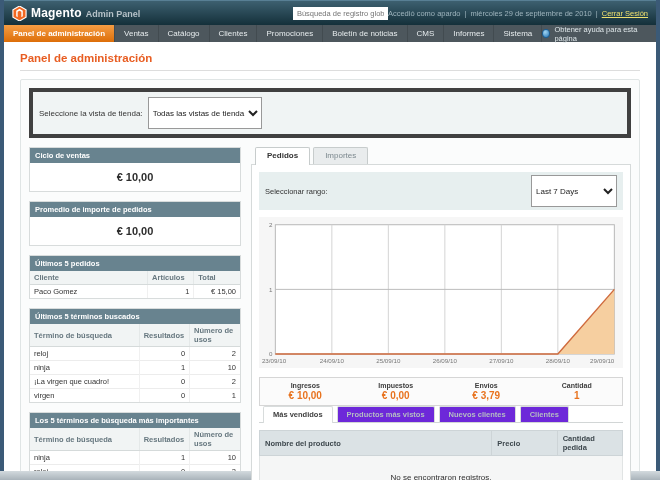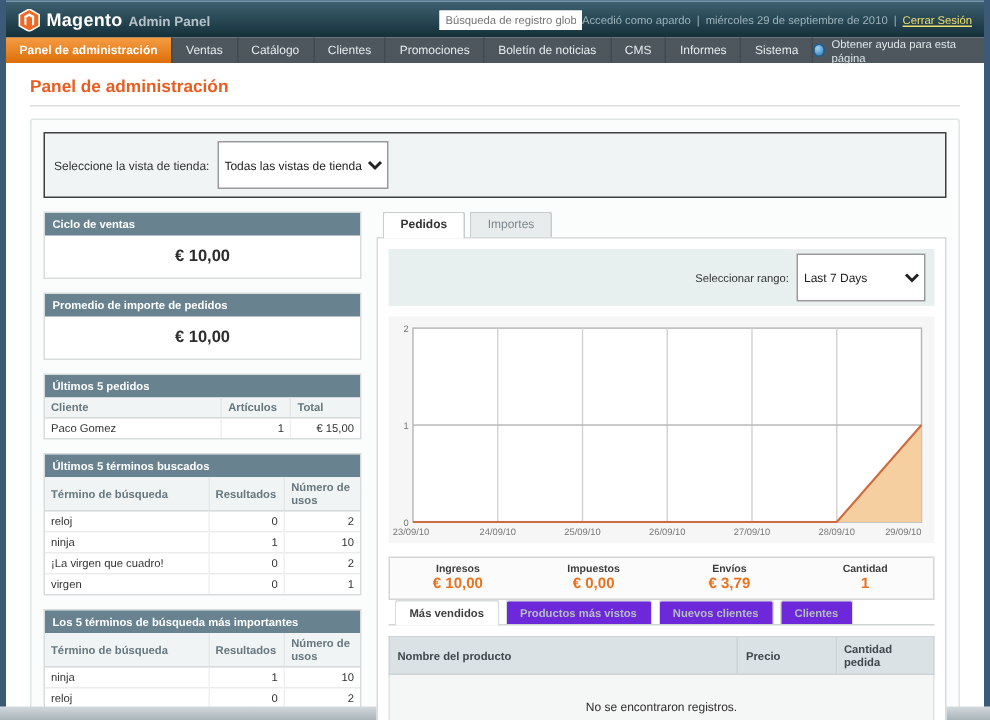--- a/index.html
+++ b/index.html
@@ -17,40 +17,40 @@
   .nav{height:17px;background:#4d575d;display:flex;align-items:stretch;font-size:8px;color:#e6ebed}
   .nav-item{padding:0 9px;display:flex;align-items:center;border-right:1px solid #424b50;cursor:pointer;white-space:nowrap}
   .nav-item.active{background:linear-gradient(#f59d44,#dd6e08);color:#fff;font-weight:bold}
   .nav-help{margin-left:auto;display:flex;align-items:center;gap:4px;padding-right:8px;color:#dfe7ea;font-size:7.5px;cursor:pointer}
   .globe{width:9px;height:9px;border-radius:50%;background:radial-gradient(circle at 35% 30%,#9fd4f2,#2a77b5);border:1px solid #1c5e93}
   
   .content{padding:10px 16px 0;background:#fff;height:421px}
   .page-title{color:#e85d22;font-size:11.5px;font-weight:bold}
   .title-rule{border-bottom:1px solid #ddd;margin:6px 0 8px}
   .container{border:1px solid #e0e5e5;background:#fbfcfc;padding:8px;border-radius:2px}
-  .store-row{background:#f0f4f4;border:1px solid #404040;padding:5px 6px;font-size:8px;color:#333;display:flex;align-items:center;gap:5px}
+  .store-row{background:#f0f4f4;border:4px solid #404040;padding:5px 6px;font-size:8px;color:#333;display:flex;align-items:center;gap:5px}
   select{font-size:8px;font-family:"Liberation Sans",sans-serif;border:1px solid #999;background:#fff;color:#222;height:32px}
   .cols{display:flex;gap:10px;margin-top:9px}
   .col-left{width:212px;flex:none}
   .col-right{flex:1;min-width:0}
   
   .wbox{margin-bottom:9px;border:1px solid #d8dcdc;background:#fff}
   .whead{background:#68838f;color:#fff;font-size:7.5px;font-weight:bold;padding:3px 5px}
   .wval{font-size:11px;font-weight:bold;text-align:center;padding:8px 0;color:#2d2d2d}
   .mini{width:100%;border-collapse:collapse;font-size:7.5px}
   .mini th{background:#f1f4f4;color:#66777f;font-weight:bold;text-align:left;padding:2px 4px;border-bottom:1px solid #d5dada;border-left:1px solid #e4e8e8}
   .mini td{padding:2px 4px;border-top:1px solid #ececec;border-left:1px solid #f0f0f0;color:#333;cursor:pointer}
   .mini th:first-child,.mini td:first-child{border-left:none}
   .num{text-align:right}
   
   .rtabs{display:flex;padding-left:4px;position:relative}
   .rtab{font-size:8px;padding:3px 11px 4px;border:1px solid #c7cccc;border-bottom:none;background:#e9eced;color:#7c888e;margin-right:3px;border-radius:2px 2px 0 0;cursor:pointer;position:relative;z-index:1}
   .rtab.active{background:#fff;color:#333;font-weight:bold;z-index:3;margin-bottom:-1px;padding-bottom:5px}
   .panel{border:1px solid #d6dada;background:#fff;padding:7px;position:relative;z-index:2}
-  .range-bar{background:#e7efef;padding:3px 6px;display:flex;justify-content:flex-end;align-items:center;gap:5px;font-size:7.5px;color:#333}
+  .range-bar{background:#e7efef;padding:3px 6px;display:flex;justify-content:space-between;align-items:center;gap:5px;font-size:7.5px;color:#333}
   .chart-wrap{margin-top:7px;background:#f6f6f6;padding:2px 1px 0}
   .chart-wrap svg{display:block}
   .stats{display:flex;border:1px solid #d6d6d6;background:#fbfbfb;margin-top:9px}
   .stat{flex:1;text-align:center;padding:4px 0}
   .stat-label{font-size:7px;font-weight:bold;color:#3d3d3d}
   .stat-value{font-size:10px;font-weight:bold;color:#e8731f;margin-top:1px}
   .btabs{display:flex;border-bottom:1px solid #d2d6d6;padding-left:4px}
   .btab{font-size:7.5px;font-weight:bold;padding:3px 9px;border:1px solid #d8dcdc;border-bottom:none;background:#6d28d9;color:#b5bec2;margin-right:4px;border-radius:2px 2px 0 0;cursor:pointer}
   .btab.active{background:#fff;color:#3e3e3e;margin-bottom:-1px;padding-bottom:4px}
   .grid{width:100%;border-collapse:collapse;margin-top:7px;font-size:7.5px}

